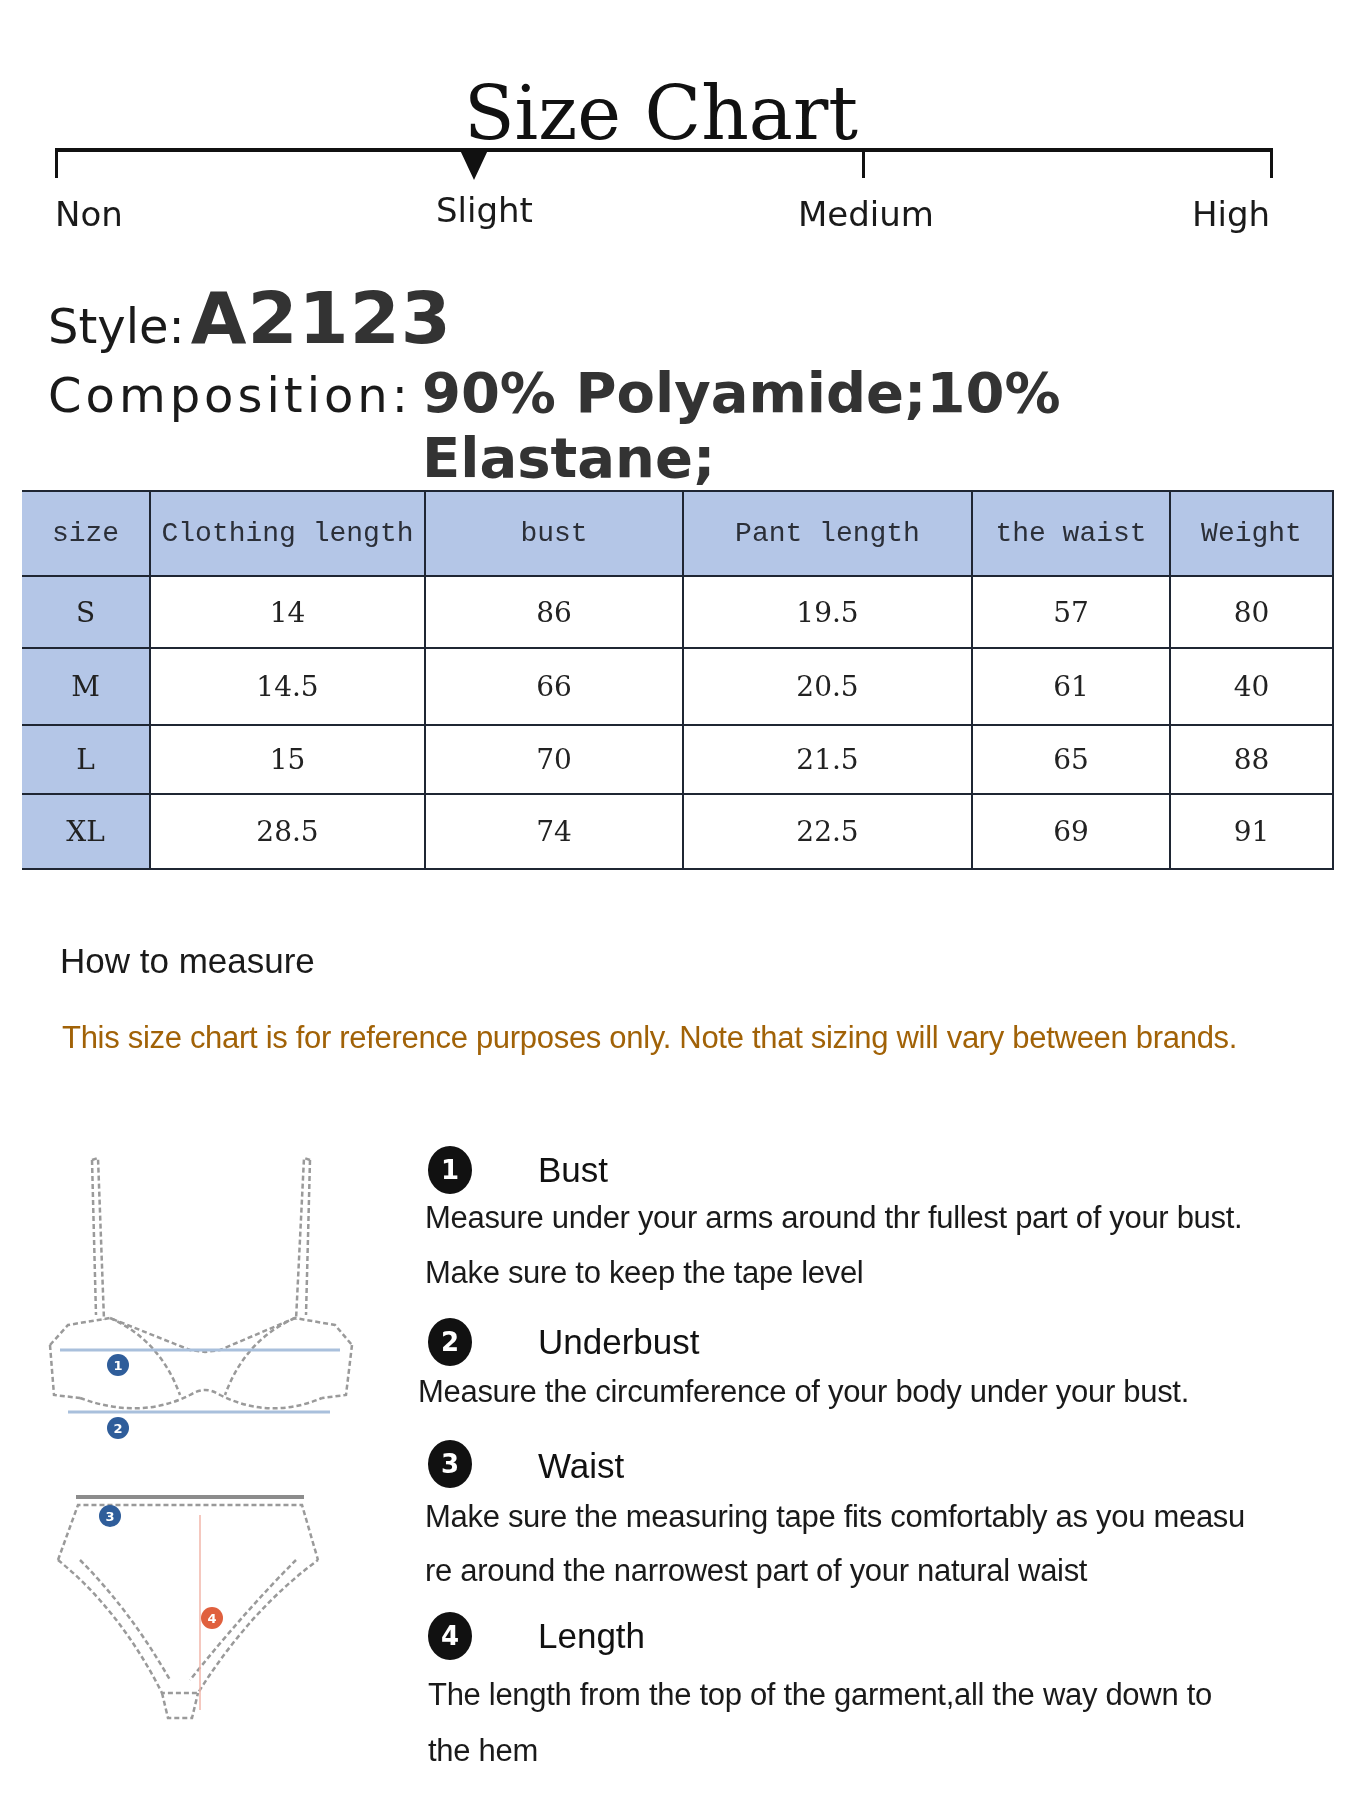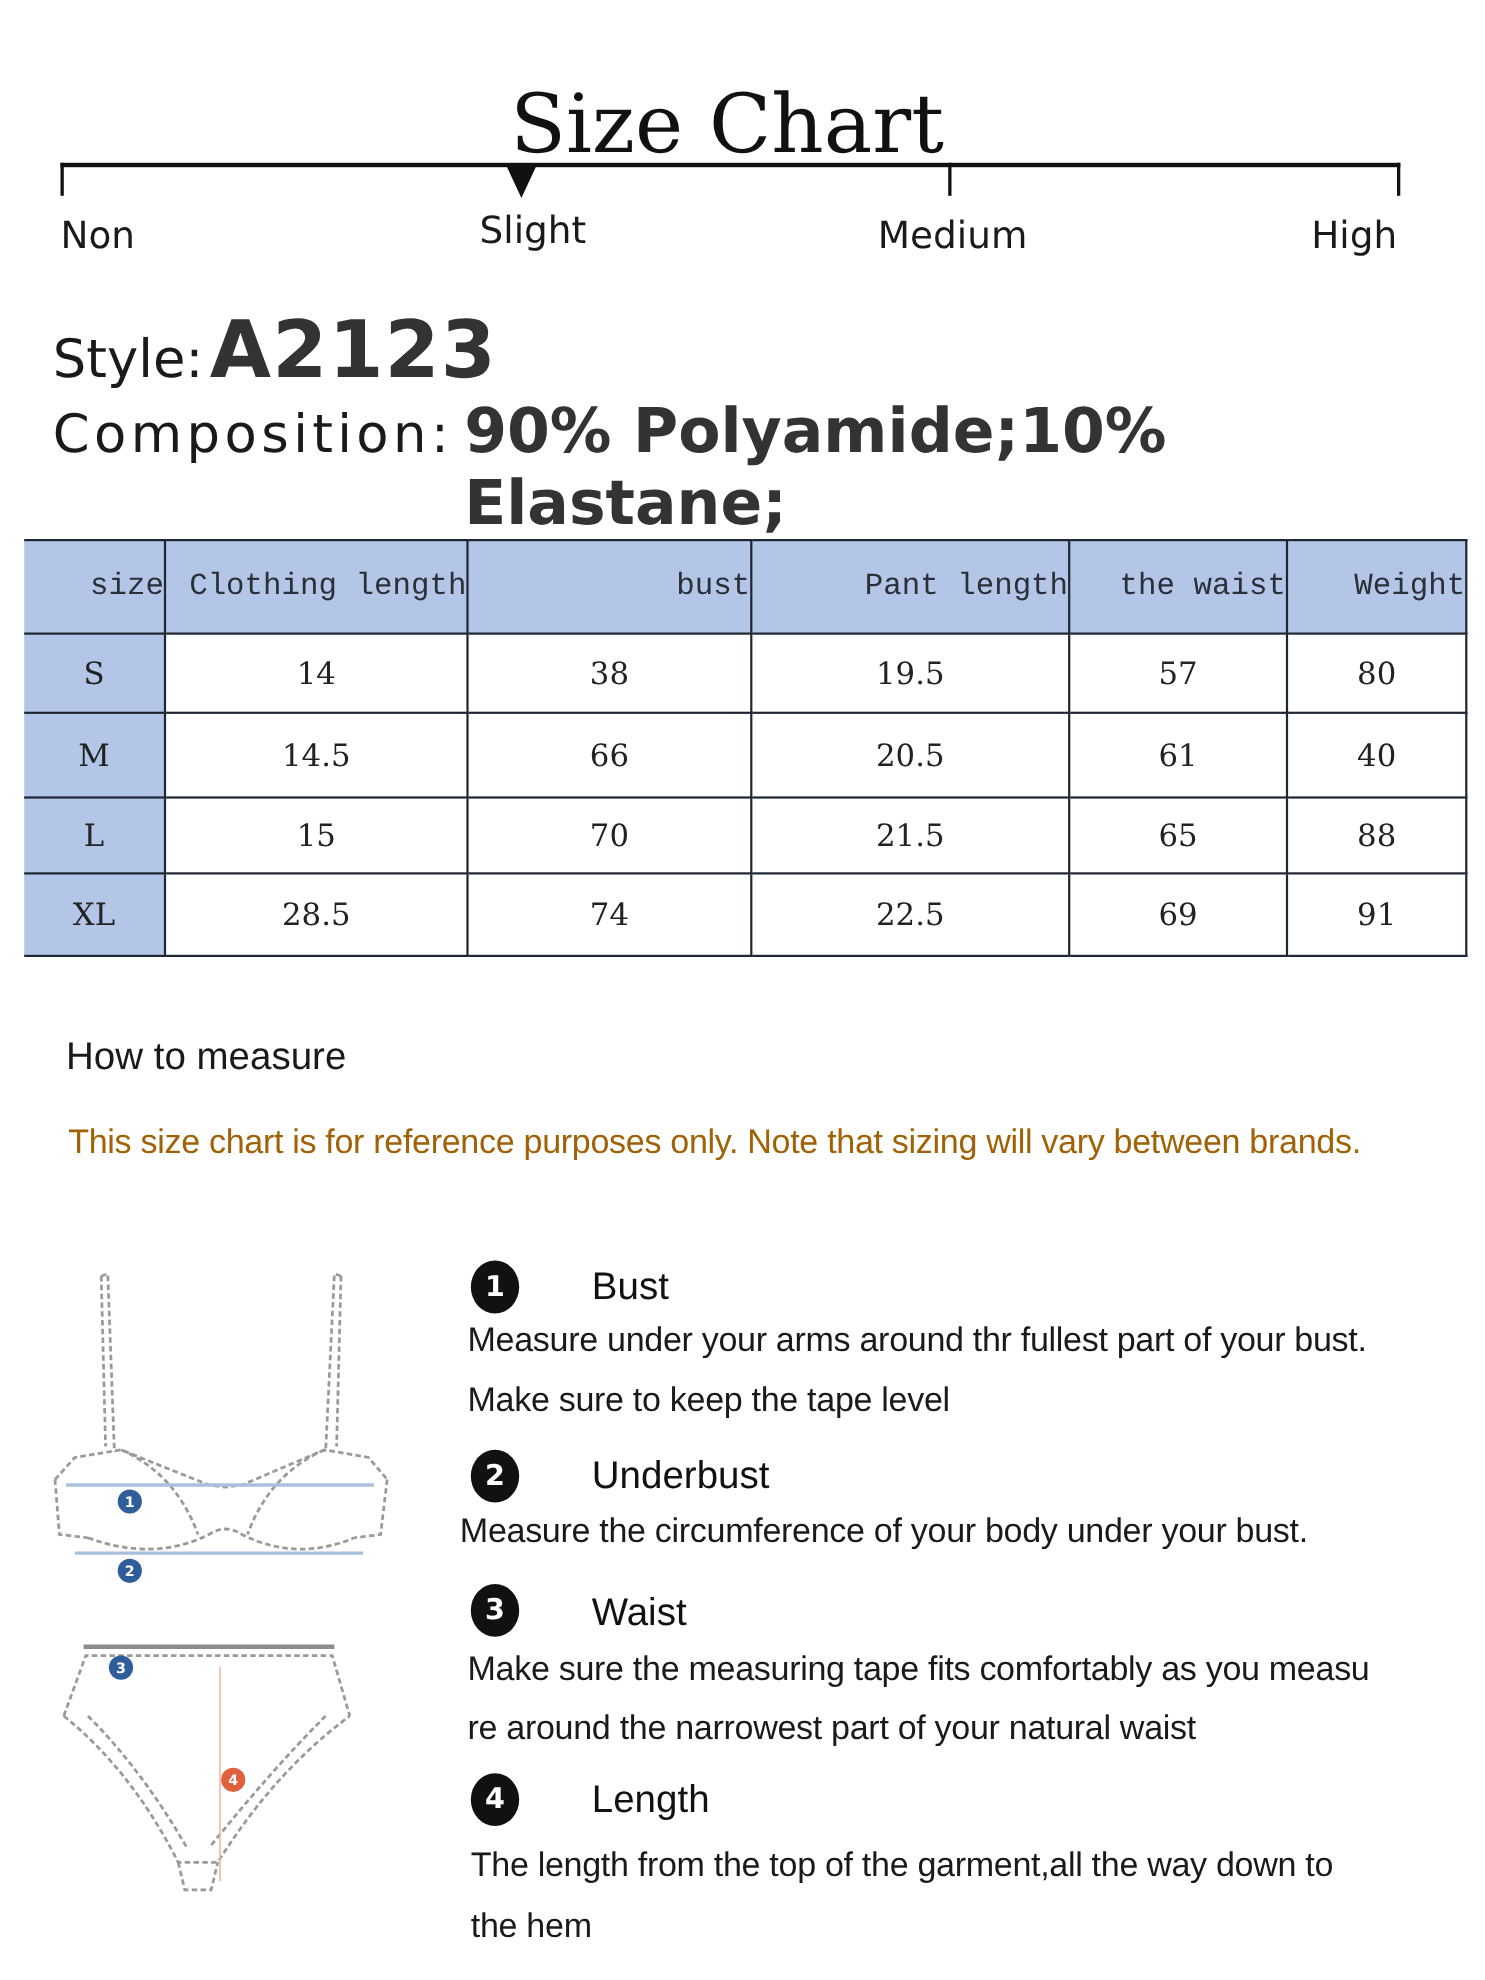--- a/index.html
+++ b/index.html
@@ -22,21 +22,21 @@
     .style-label { font-size: 48px; }
     .style-value { font-size: 72px; font-weight: bold; color: #333; margin-left: 6px; letter-spacing: 1px; }
     .comp-row { left: 48px; top: 360px; display: flex; align-items: baseline; }
     .comp-label { font-size: 48px; letter-spacing: 4px; }
     .comp-value { font-size: 56px; font-weight: bold; color: #333; margin-left: 10px; letter-spacing: 0px; }
 
     
     .size-table { left: 22px; top: 490px; border-collapse: collapse; table-layout: fixed;
       font-family: "DejaVu Serif", "Liberation Serif", serif; color: #222; }
     .size-table th, .size-table td { border: 2px solid #1f2633; text-align: center; padding: 0; }
-    .size-table th { background: #b4c6e7; font-weight: normal; font-family: "Liberation Mono", "DejaVu Sans Mono", monospace; font-size: 28px; height: 83px; color: #2b2f38; text-align: right; }
+    .size-table th { background: #b4c6e7; font-weight: normal; font-family: "Liberation Mono", "DejaVu Sans Mono", monospace; font-size: 28px; height: 83px; color: #2b2f38; }
     .size-table td { font-size: 28px; background: #ffffff; }
     .size-table td.size-cell { background: #b4c6e7; }
     .size-table tr.r0 td { height: 70px; }
     .size-table tr.r1 td { height: 75px; }
     .size-table tr.r2 td { height: 67px; }
     .size-table tr.r3 td { height: 73px; }
     .size-table th.first, .size-table td.first { border-left: none; }
 
     
     .how-title { left: 60px; top: 940px; font-family: "Liberation Sans", "DejaVu Sans", sans-serif; font-size: 35px; line-height: 42px; color: #1a1a1a; }
@@ -93,21 +93,21 @@
       <th>bust</th>
       <th>Pant length</th>
       <th>the waist</th>
       <th>Weight</th>
     </tr>
   </thead>
   <tbody>
     <tr class="r0">
       <td class="first size-cell">S</td>
       <td>14</td>
-      <td>38</td>
+      <td>86</td>
       <td>19.5</td>
       <td>57</td>
       <td>80</td>
     </tr>
     <tr class="r1">
       <td class="first size-cell">M</td>
       <td>14.5</td>
       <td>66</td>
       <td>20.5</td>
       <td>61</td>

